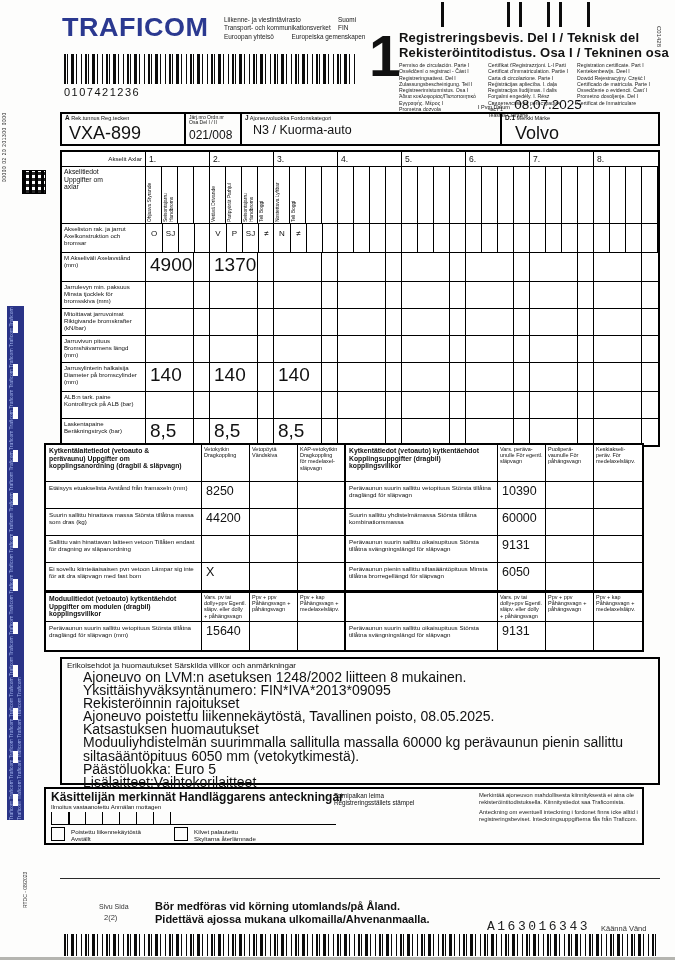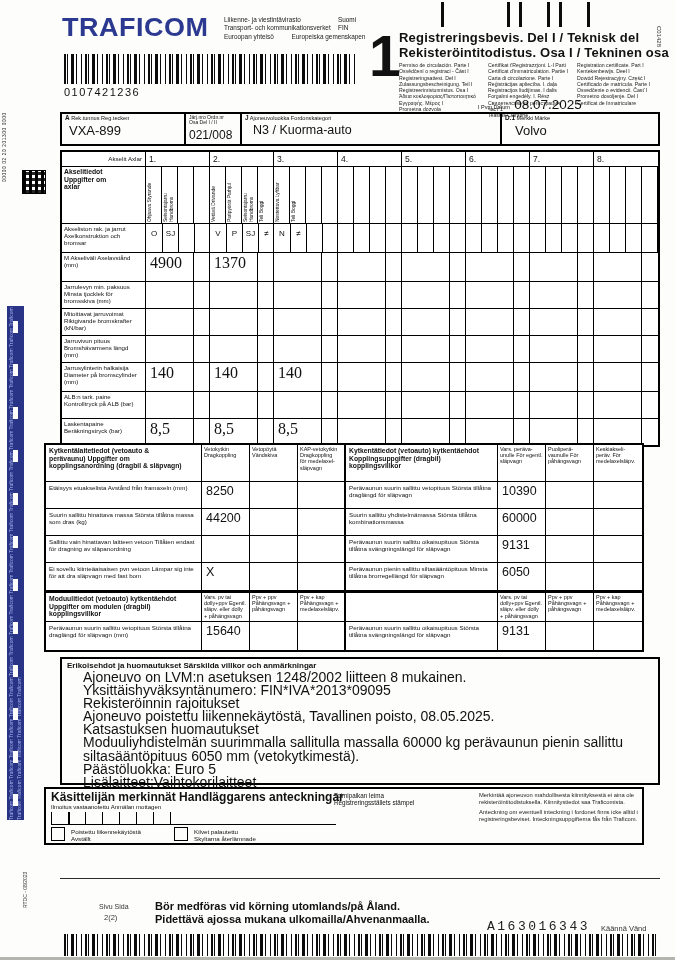--- a/index.html
+++ b/index.html
@@ -1,19 +1,19 @@
 <!DOCTYPE html>
 <html><head>
 <meta charset="utf-8">
 <style>
   html,body{margin:0;padding:0;background:#e8e8e8;}
   .page{position:relative;width:675px;height:960px;background:#fdfdfc;color:#111;
         font-family:"Liberation Sans",sans-serif;overflow:hidden;margin:0 auto;}
   .abs{position:absolute;}
-  .b{font-weight:bold;}
+  .b{font-weight:normal;}
   .pre{white-space:pre-line;}
 
   
   .m-code{left:2px;top:52px;height:130px;writing-mode:vertical-rl;transform:rotate(180deg);
           font-size:4.8px;letter-spacing:.6px;color:#222;}
   .datamatrix{left:22px;top:170px;width:22px;height:22px;border:1px solid #000;
       background-image:repeating-linear-gradient(0deg,rgba(0,0,0,.85) 0 3px,transparent 3px 6px),
                        repeating-linear-gradient(90deg,#000 0 3px,#fff 3px 6px);}
   .blue-strip{left:7px;top:306px;width:17px;height:514px;background:#2a3487;overflow:hidden;}
   .strip-text{position:absolute;left:0;top:0;width:17px;height:514px;writing-mode:vertical-rl;
@@ -43,21 +43,21 @@
   .date-block{left:478px;top:95px;}
   .date-lbl{font-size:5.5px;}
   .date-val{font-size:13.5px;}
 
   
   .id-row{left:60px;top:112px;width:600px;height:34px;border:2px solid #000;display:flex;box-sizing:border-box;}
   .id-cell{box-sizing:border-box;border-right:2px solid #000;padding:1px 3px;overflow:hidden;}
   .id-cell:last-child{border-right:none;}
   .fld{font-size:5.6px;line-height:6px;}
   .fld .ltr{font-weight:bold;font-size:6.4px;}
-  .fld-val{font-size:13px;padding:2px 0 0 4px;}
+  .fld-val{font-size:18px;padding:2px 0 0 4px;}
 
   
   .axle-table{left:60px;top:150px;width:600px;border:2px solid #000;box-sizing:border-box;background:#fff;}
   .arow{display:flex;}
   .arow + .arow{border-top:1px solid #000;}
   .albl{flex:0 0 84px;width:84px;border-right:1px solid #000;font-size:6.1px;line-height:7px;
         padding:1px 2px;box-sizing:border-box;overflow:hidden;}
   .agrp{flex:0 0 64px;width:64px;border-right:1px solid #000;box-sizing:border-box;overflow:hidden;}
   .arow .agrp:last-child{border-right:none;}
   .anum{font-size:8.5px;padding:2px 0 0 3px;}
@@ -65,21 +65,21 @@
   .vgrp,.cgrp{display:flex;}
   .vlab{flex:0 0 16px;width:16px;box-sizing:border-box;writing-mode:vertical-rl;transform:rotate(180deg);
         font-style:normal;font-size:4.9px;line-height:5.6px;padding:1px 1px;overflow:hidden;}
   .vgrp i:not(:last-child){border-left:1px solid #000;}
   .csub{flex:0 0 16px;width:16px;box-sizing:border-box;font-style:normal;font-size:8px;
         text-align:center;padding-top:5px;}
   .cgrp i:not(:first-child){border-left:1px solid #000;}
   .sub4{background-image:repeating-linear-gradient(90deg,transparent 0 15px,#000 15px 16px);}
   .sub1{background-image:linear-gradient(#000,#000);background-size:1px 100%;
         background-position:47px 0;background-repeat:no-repeat;}
-  .aval{font-size:16px;padding:1px 0 0 4px;font-family:Liberation Serif, serif;}
+  .aval{font-size:19px;padding:1px 0 0 4px;}
 
   
   .ctable{left:44px;width:600px;border:2px solid #000;box-sizing:border-box;background:#fff;}
   .crow{display:flex;}
   .crow + .crow{border-top:1px solid #000;}
   .crow > div{box-sizing:border-box;border-left:1px solid #000;overflow:hidden;}
   .crow > div:first-child{border-left:none;}
   .crow > .half{border-left:2px solid #000;}
   .w0{flex:0 0 155px;}.w1{flex:0 0 48px;}.w2{flex:0 0 48px;}.w3{flex:0 0 47px;}
   .w4{flex:0 0 153px;}.w5{flex:0 0 48px;}.w6{flex:0 0 48px;}.w7{flex:0 0 49px;}

